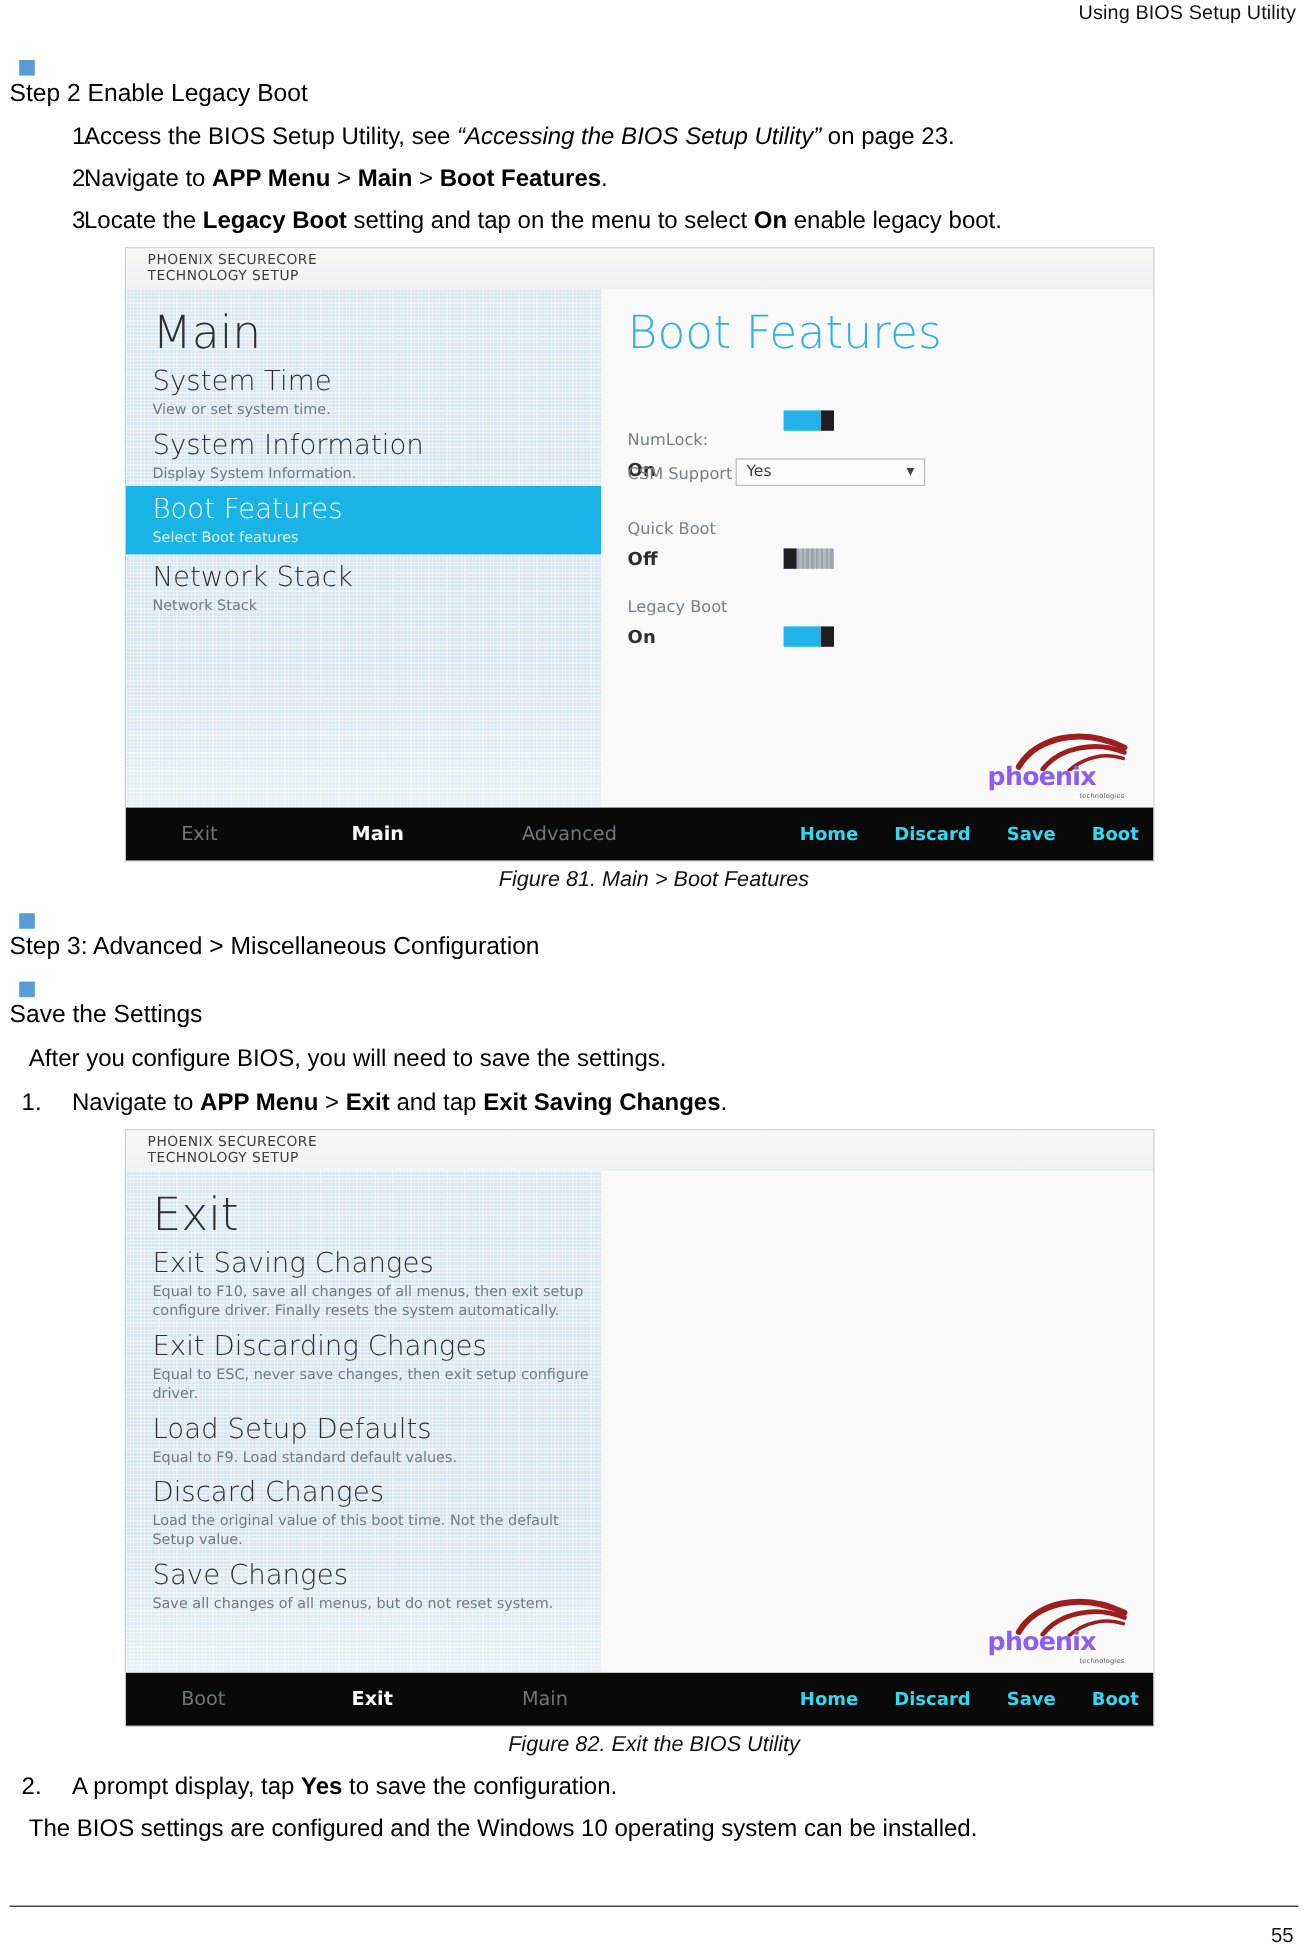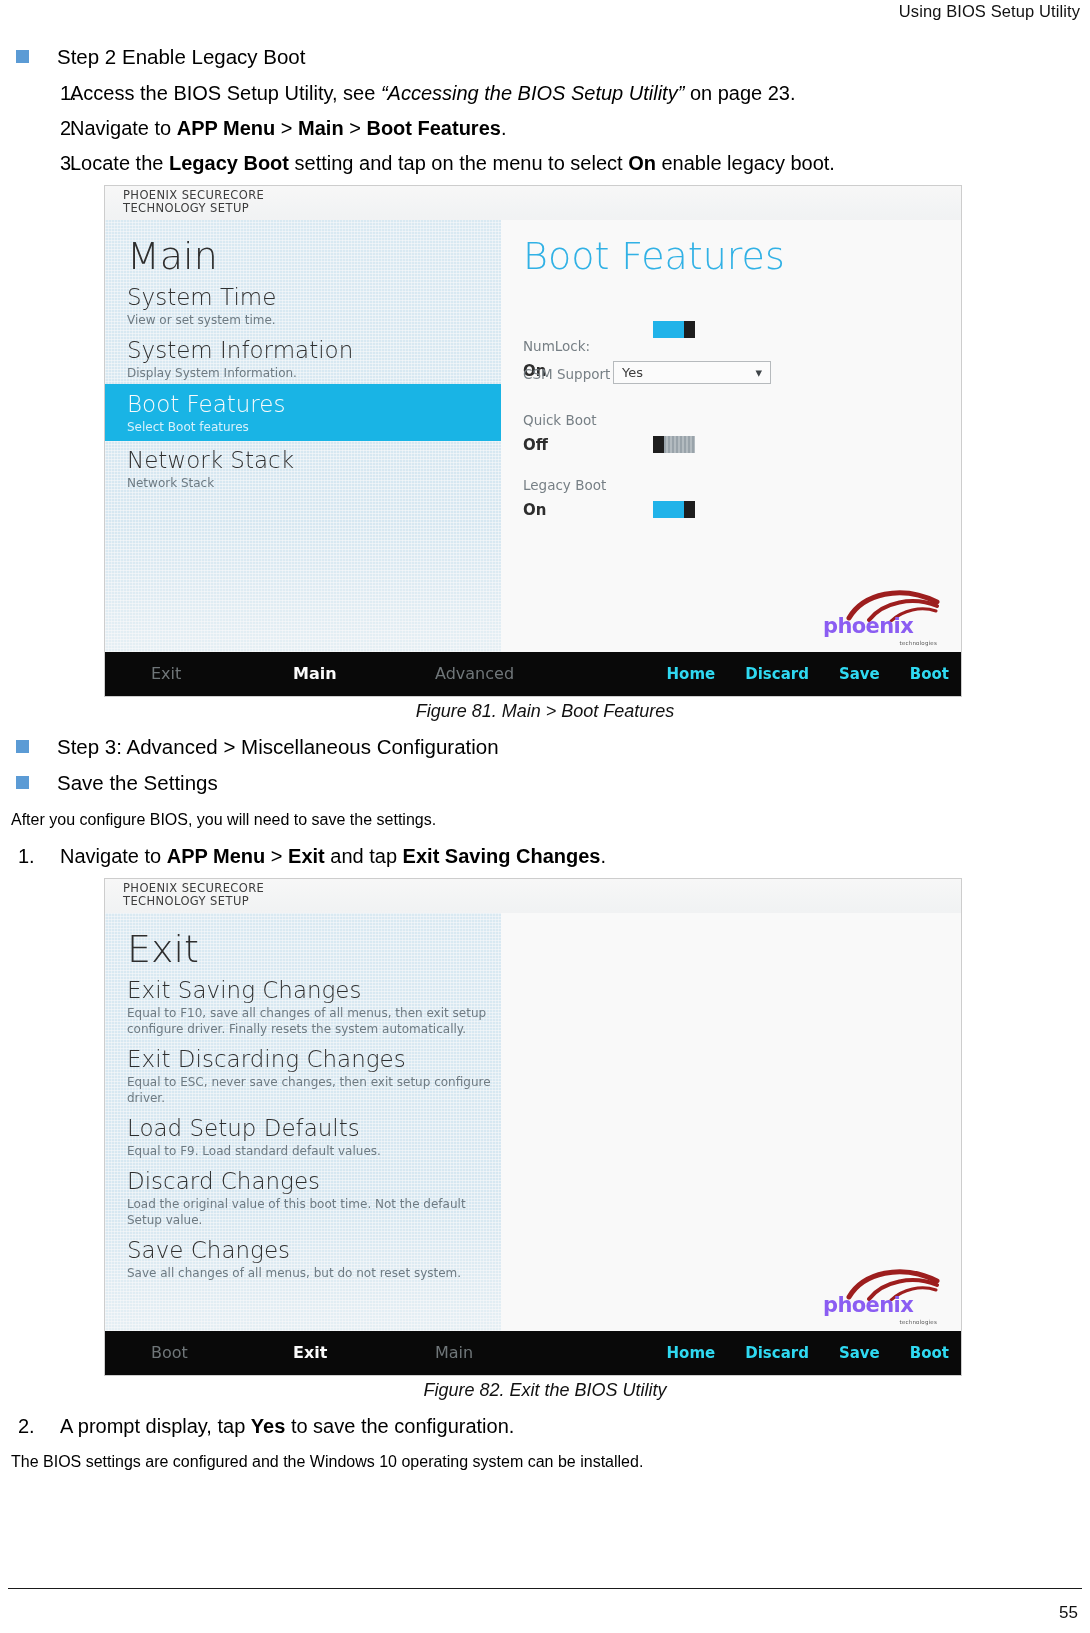--- a/index.html
+++ b/index.html
@@ -25,20 +25,21 @@
   
   .page {
     position: absolute;
     top: 42px; left: 8px; right: 8px;
   }
 
   .bullet-row {
     display: flex;
     align-items: flex-start;
     margin: 0 0 6px 0;
+    flex-direction: column;
   }
   .bullet-sq {
     width: 13px; height: 13px;
     background: #5b9bd5;
     margin: 8px 28px 0 8px;
     flex: 0 0 auto;
   }
   .bullet-text {
     font-size: 20.5px;
     line-height: 30px;
@@ -58,23 +59,23 @@
     line-height: 31px;
     flex: 0 0 auto;
   }
   .num-row .num.narrow { padding-left: 10px; width: 42px; }
   .num-row .txt {
     font-size: 20px;
     line-height: 31px;
     padding-left: 10px;
   }
   .para {
-    font-size: 16px;
+    font-size: 20px;
     line-height: 31px;
-    margin: 4px 0 6px 3px;
+    margin: 4px 0 6px 16px;
   }
 
   
   .fig-caption {
     text-align: center;
     font-style: italic;
     font-size: 18px;
     margin: 4px 0 10px 0;
     color: #111;
   }

